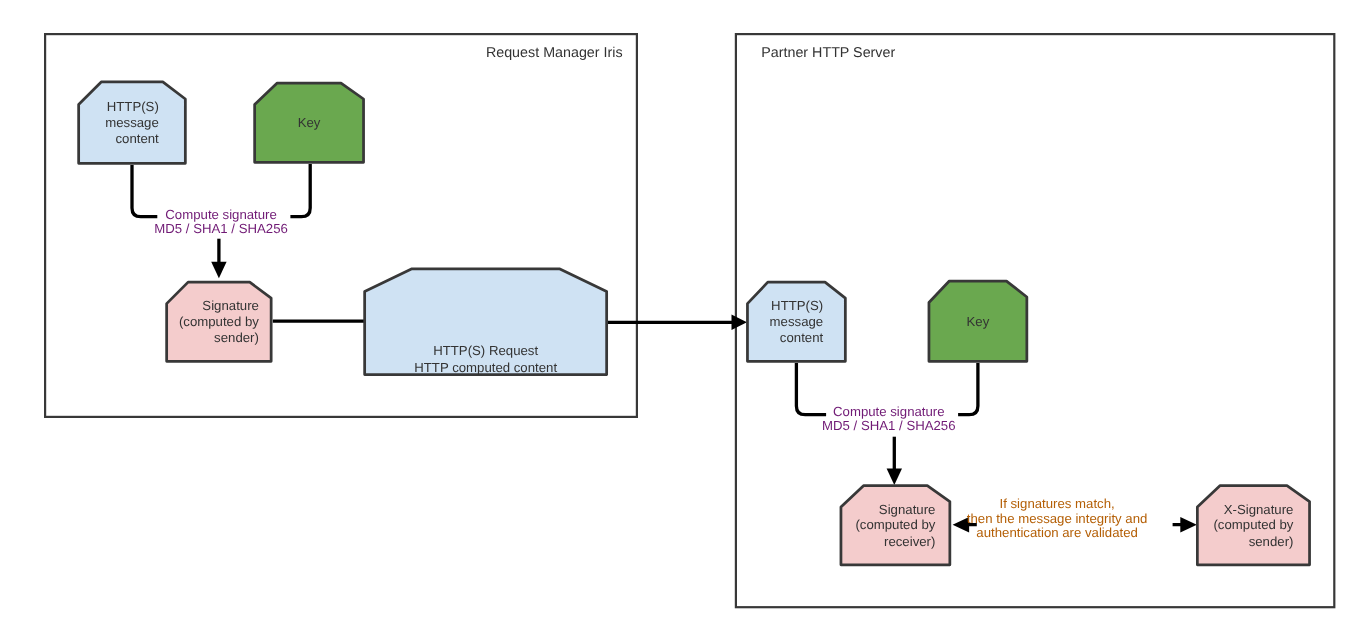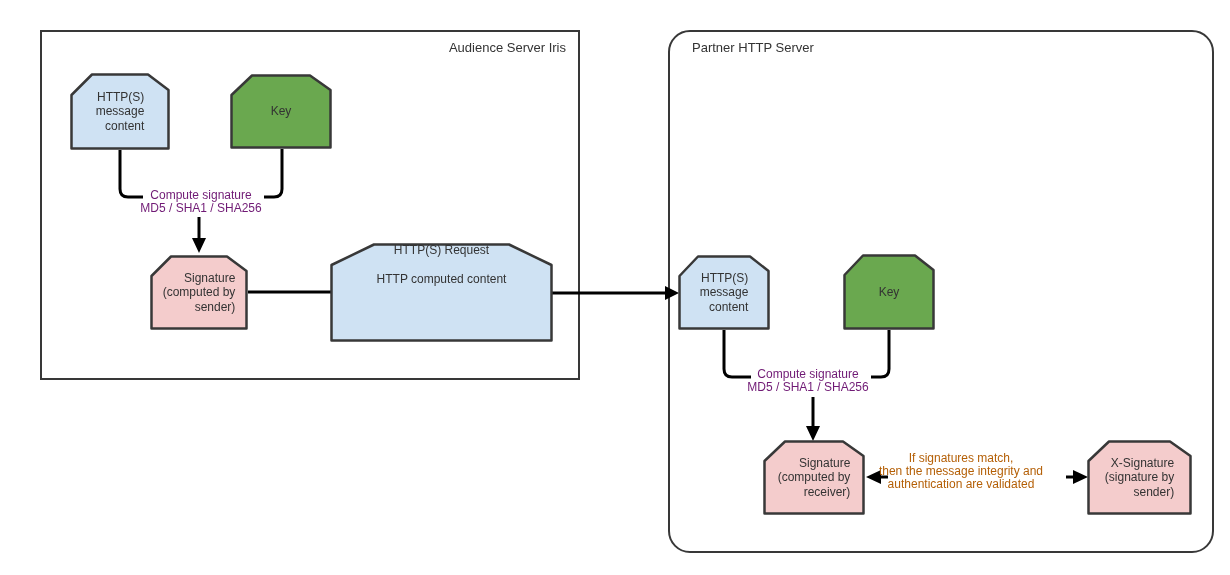--- a/index.html
+++ b/index.html
@@ -15,41 +15,41 @@
   .wires { position:absolute; left:0; top:0; z-index:2; pointer-events:none; }
   .node { position:absolute; z-index:3; }
   .node svg { position:absolute; left:0; top:0; overflow:visible; display:block; }
   .node-label {
     position:absolute; left:0; top:0; right:0; bottom:0;
     display:flex; align-items:center; justify-content:center;
     text-align:right; white-space:pre-line; font-size:12px; line-height:1.2; color:#333;
   }
   .req-label {
     position:absolute; left:0; top:0; right:0; bottom:0;
-    display:flex; flex-direction:column; align-items:center; justify-content:flex-start;
-    gap:14px; font-size:12px; line-height:15px; color:#333; text-align:center;
+    display:flex; flex-direction:column; align-items:center; justify-content:flex-end;
+    font-size:12px; line-height:15px; color:#333; text-align:center;
   }
   .req-prefix { margin-right:4px; }
   .salmon { color:#e06666; }
   .float-label {
     position:absolute; z-index:4; text-align:center; white-space:pre-line;
     font-size:12px; line-height:13px; color:#701a75;
   }
   .note-orange { color:#b45f06; }
 </style>
 </head>
 <body>
 
 <div class="stage">
 
   <div class="panel" style="left:40px; top:30px; width:540px; height:350px;">
-    <div class="panel-title" style="top:8px; right:12px;">Audience Server Iris</div>
+    <div class="panel-title" style="top:8px; right:12px;">Request Manager Iris</div>
   </div>
 
-  <div class="panel" style="left:668px; top:30px; width:546px; height:523px;border-radius:22px;">
+  <div class="panel" style="left:668px; top:30px; width:546px; height:523px;">
     <div class="panel-title" style="top:8px; left:22px;">Partner HTTP Server</div>
   </div>
 
   <svg class="wires" width="1230" height="575">
 
     <path d="M120,150 L120,189 Q120,197 128,197 L143,197" fill="none" stroke="#000" stroke-width="3"></path>
     <path d="M282,149 L282,189 Q282,197 274,197 L264,197" fill="none" stroke="#000" stroke-width="3"></path>
     <path d="M199,217 L199,239" fill="none" stroke="#000" stroke-width="3"></path>
     <polygon points="192,238 206,238 199,253" fill="#000"></polygon>
     <path d="M248,292 L331,292" fill="none" stroke="#000" stroke-width="3"></path>
@@ -125,21 +125,21 @@
     <div class="node-label">Signature
 (computed by
 receiver)</div>
   </div>
 
   <div class="node" style="left:1087px; top:440px; width:105px; height:75px;">
     <svg width="105" height="75">
         <polygon points="1.5,21 22,1.5 83,1.5 103.5,16 103.5,73.5 1.5,73.5" fill="#f4cccc" stroke="#383838" stroke-width="2.5" stroke-linejoin="round"></polygon>
       </svg>
     <div class="node-label">X-Signature
-(signature by
+(computed by
 sender)</div>
   </div>
 
   <div class="float-label" style="left:121px; top:189px; width:160px;">Compute signature
 MD5 / SHA1 / SHA256</div>
 
   <div class="float-label" style="left:728px; top:368px; width:160px;">Compute signature
 MD5 / SHA1 / SHA256</div>
 
   <div class="float-label note-orange" style="left:868px; top:452px; width:186px;">If signatures match,

